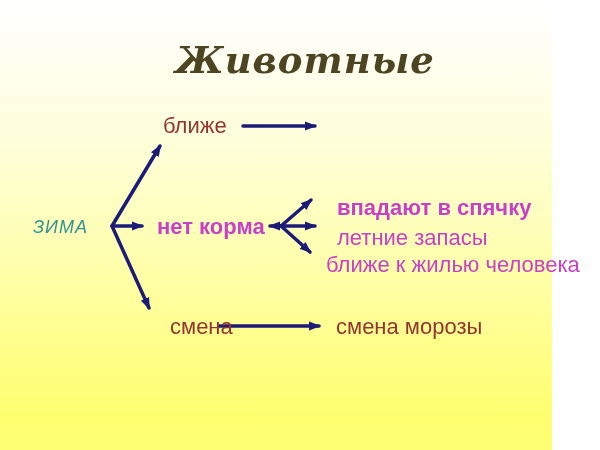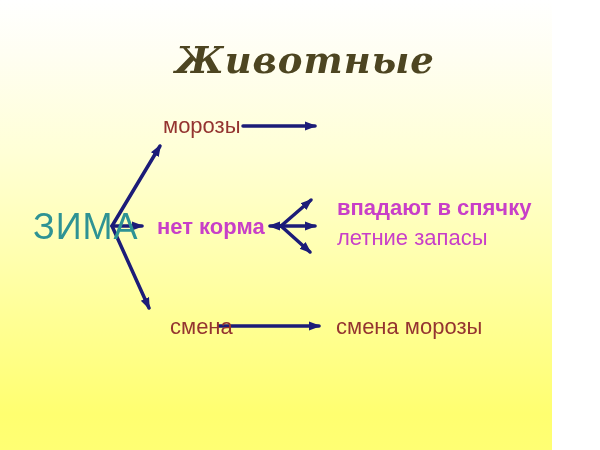--- a/index.html
+++ b/index.html
@@ -36,24 +36,25 @@
   }
 
   .lbl {
     position: absolute;
     font-size: 22px;
     line-height: 26px;
     white-space: nowrap;
   }
 
   .root {
-    font-size: 36px;
+    font-size: 18px;
     line-height: 30px;
     color: #2e9394;
     letter-spacing: 1px;
+    font-style: italic;
   }
 
   .maroon  { color: #943430; }
   .magenta { color: #c83fc8; }
 
   #arrows {
     position: absolute;
     left: 0; top: 0;
     width: 600px; height: 450px;
     pointer-events: none;
@@ -87,22 +88,23 @@
     <line x1="281" y1="226" x2="315" y2="226" marker-end="url(#ah)"></line>
     <line x1="281" y1="226" x2="310" y2="252" marker-end="url(#ah)"></line>
 
     <line x1="219" y1="326" x2="319" y2="326" marker-end="url(#ah)"></line>
   </svg>
 
   <div class="title">Животные</div>
 
   <span class="lbl root" style="left:33px; top:212px;">ЗИМА</span>
 
-  <span class="lbl maroon" style="left:163px; top:113px;">морозы</span>
+  <span class="lbl maroon" style="left:163px; top:113px;">ближе</span>
 
   <span class="lbl magenta" style="left:157px; top:214px;font-weight:bold;">нет корма</span>
   <span class="lbl magenta" style="left:337px; top:195px;font-weight:bold;">впадают в спячку</span>
   <span class="lbl magenta" style="left:337px; top:225px;">летние запасы</span>
+  <span class="lbl magenta" style="left:326px; top:252px;">ближе к жилью человека</span>
 
   <span class="lbl maroon" style="left:170px; top:314px;">смена</span>
   <span class="lbl maroon" style="left:336px; top:314px;">смена морозы</span>
 
 </div>
 
 </body></html>

